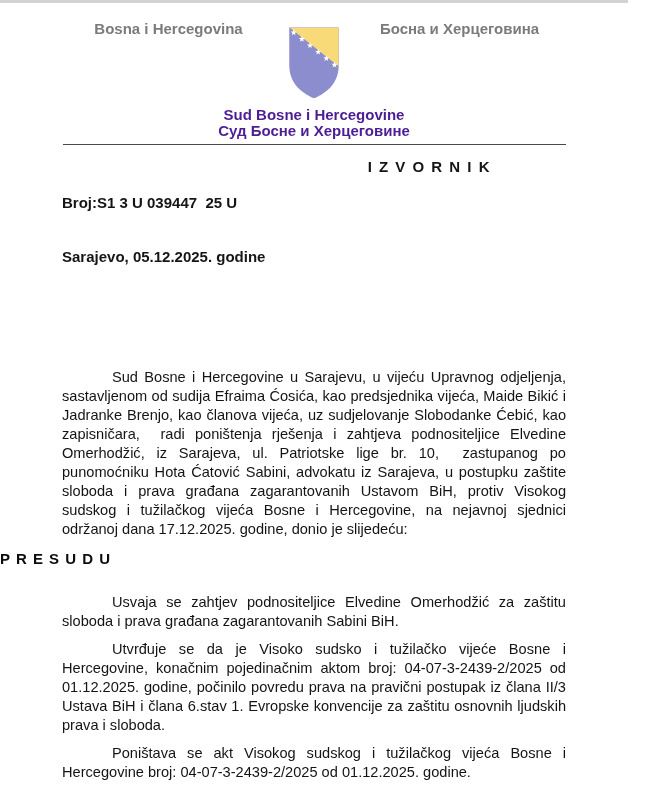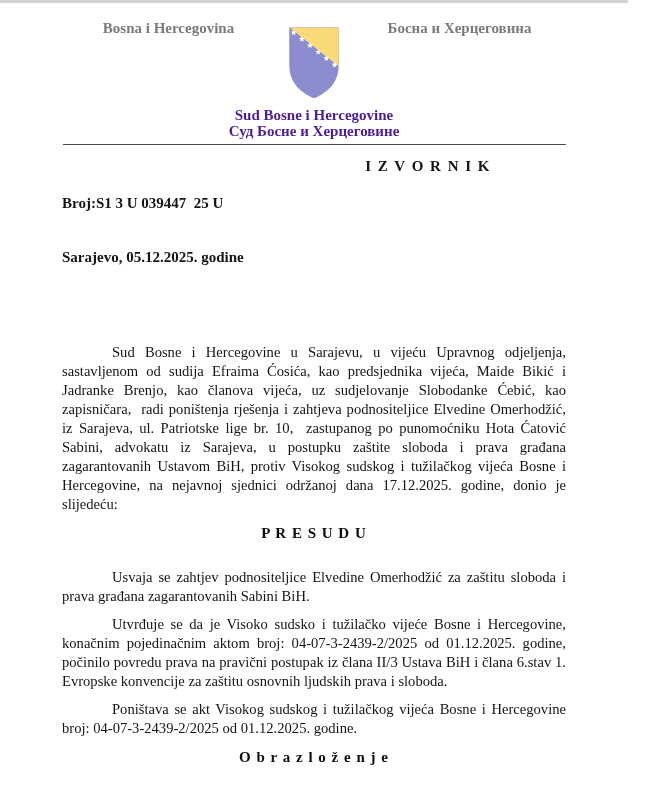--- a/index.html
+++ b/index.html
@@ -4,21 +4,21 @@
 <style>
   html, body { margin: 0; padding: 0; background: #ffffff; }
   .page {
     position: relative;
     width: 628px;
     height: 794px;
     box-sizing: border-box;
     background: #ffffff;
     border-top: 3px solid #d3d3d6;
     overflow: hidden;
-    font-family: Liberation Serif, serif;
+    font-family: Liberation Sans, sans-serif;
     color: #151515;
   }
   
   .header-top {
     display: grid;
     grid-template-columns: 1fr auto 1fr;
     align-items: start;
     padding: 15px 58px 0 58px;
   }
   .country-name {
@@ -65,25 +65,24 @@
   
   .para {
     margin: 0 62px 9px 62px;
     font-size: 14.6px;
     line-height: 19px;
     text-align: justify;
     text-indent: 50px;
     color: #141414;
     white-space: pre-wrap;
   }
-  .intro { margin-top: 41px; }
+  .intro { margin-top: 66px; }
   .heading {
     font-size: 15px;
     font-weight: bold;
-    text-align: center;
     letter-spacing: 1px;
     margin: 11px 0 26px 0;
     color: #0d0d0d;
     white-space: pre;
   }
 </style>
 </head>
 <body>
 
 <div class="page">

